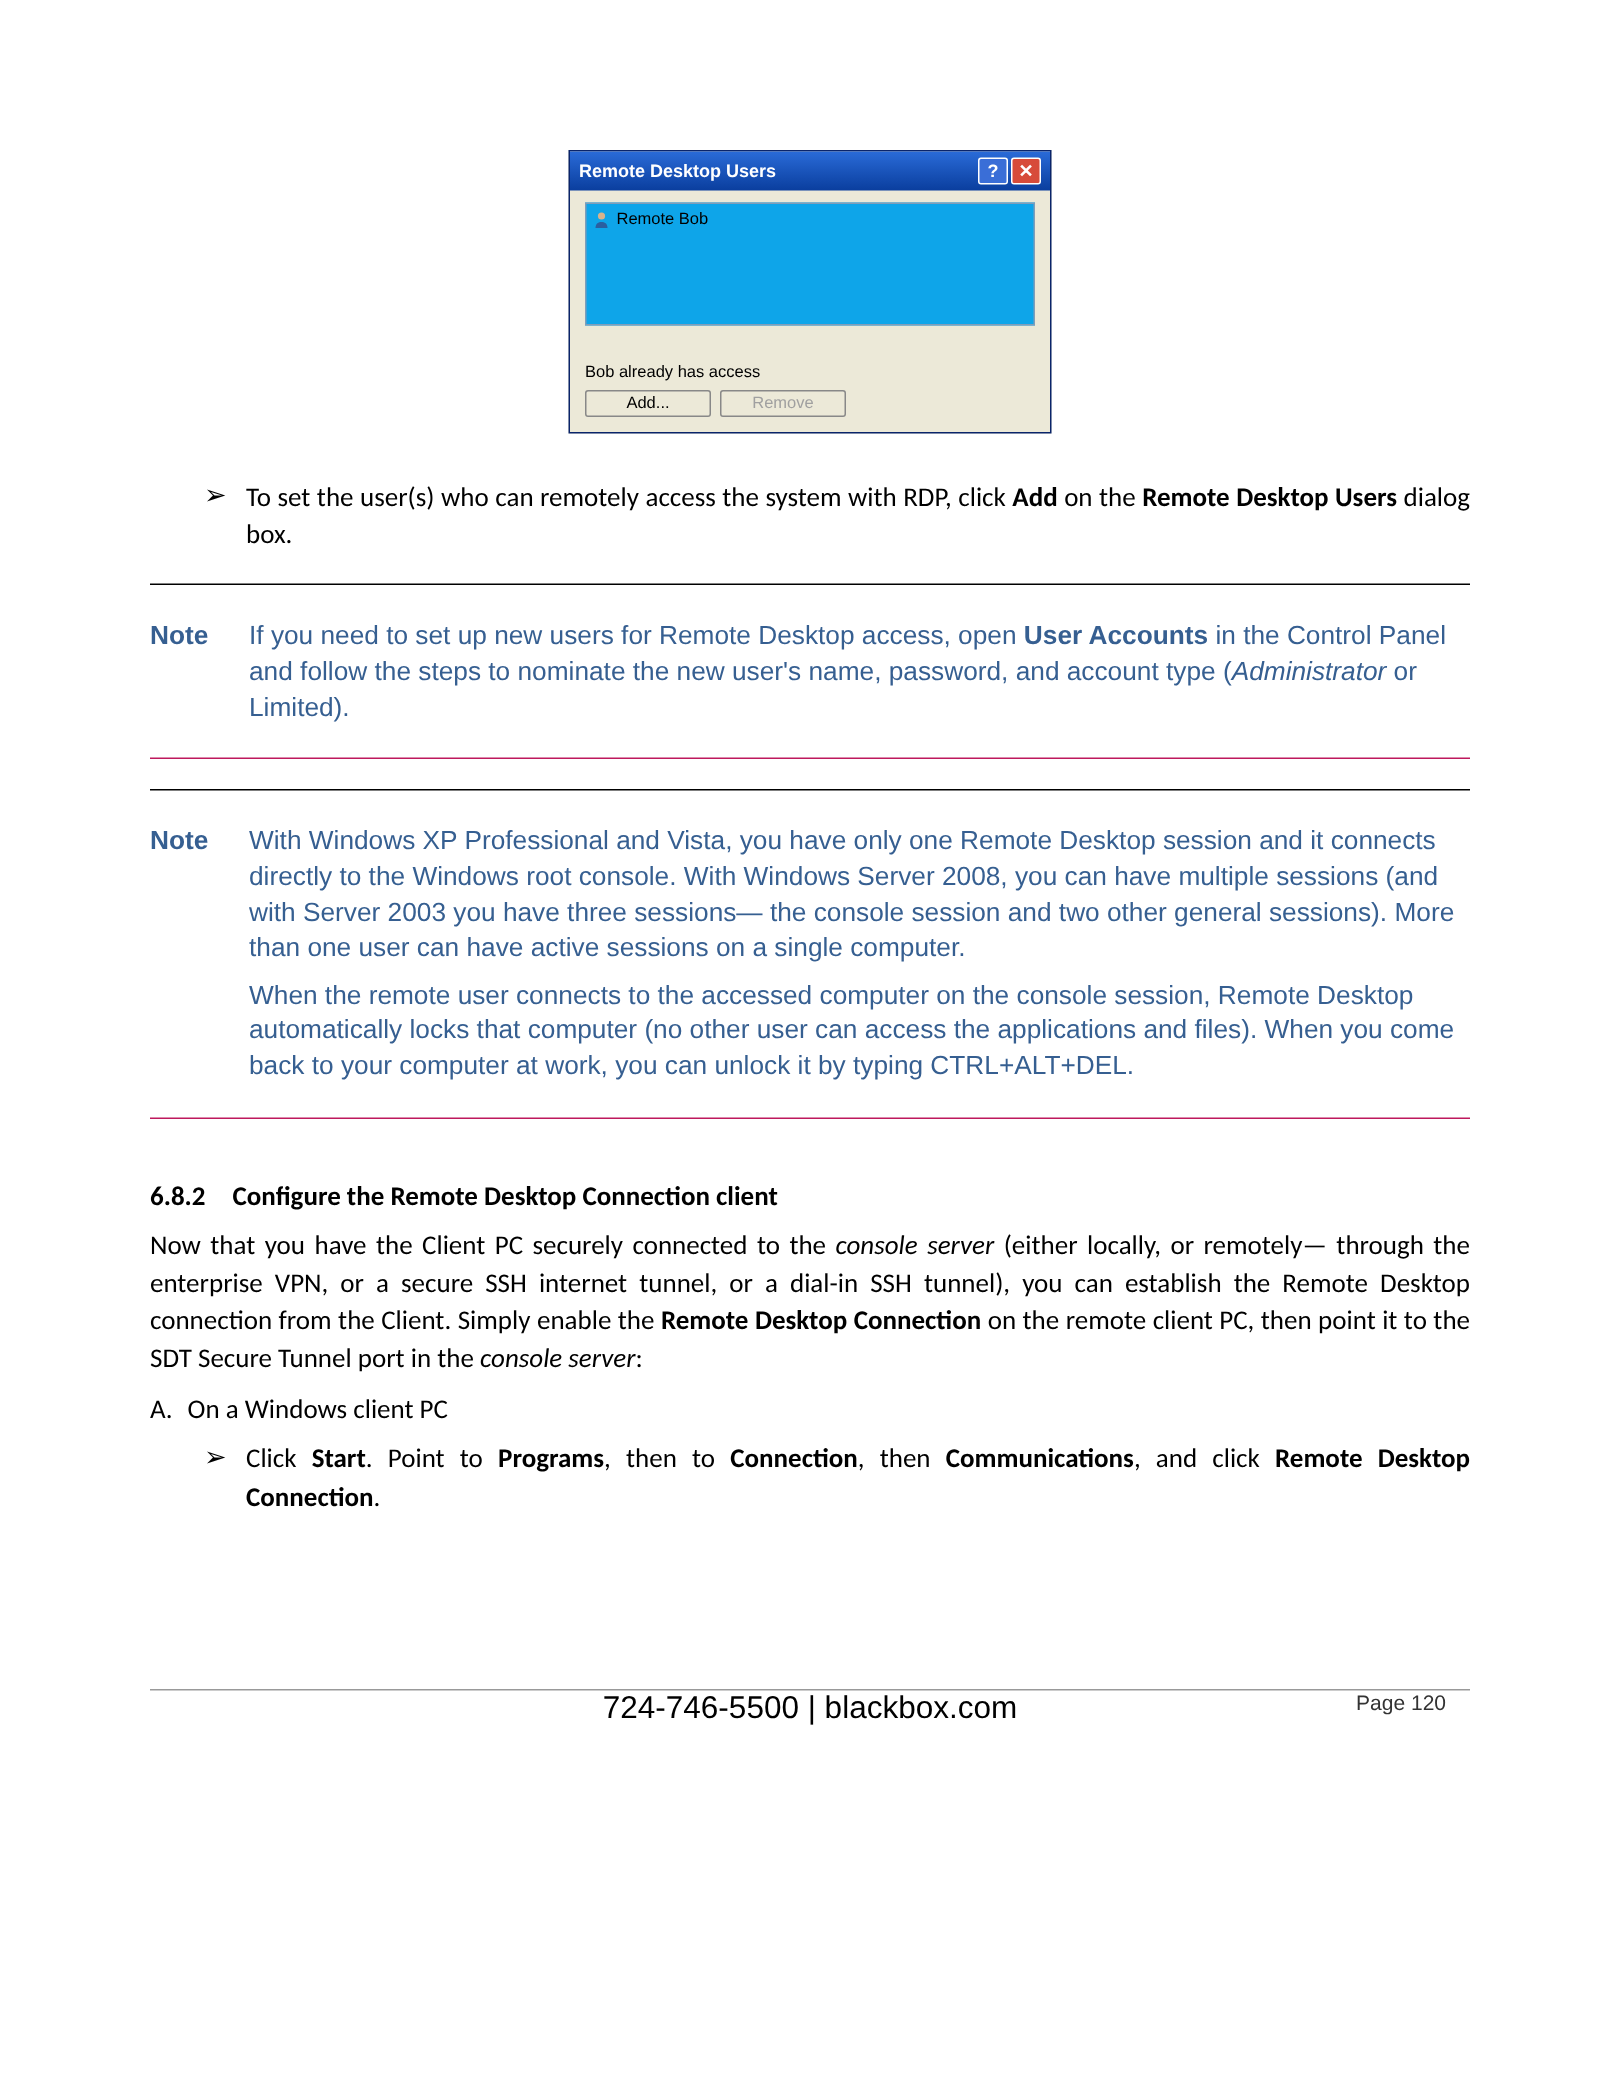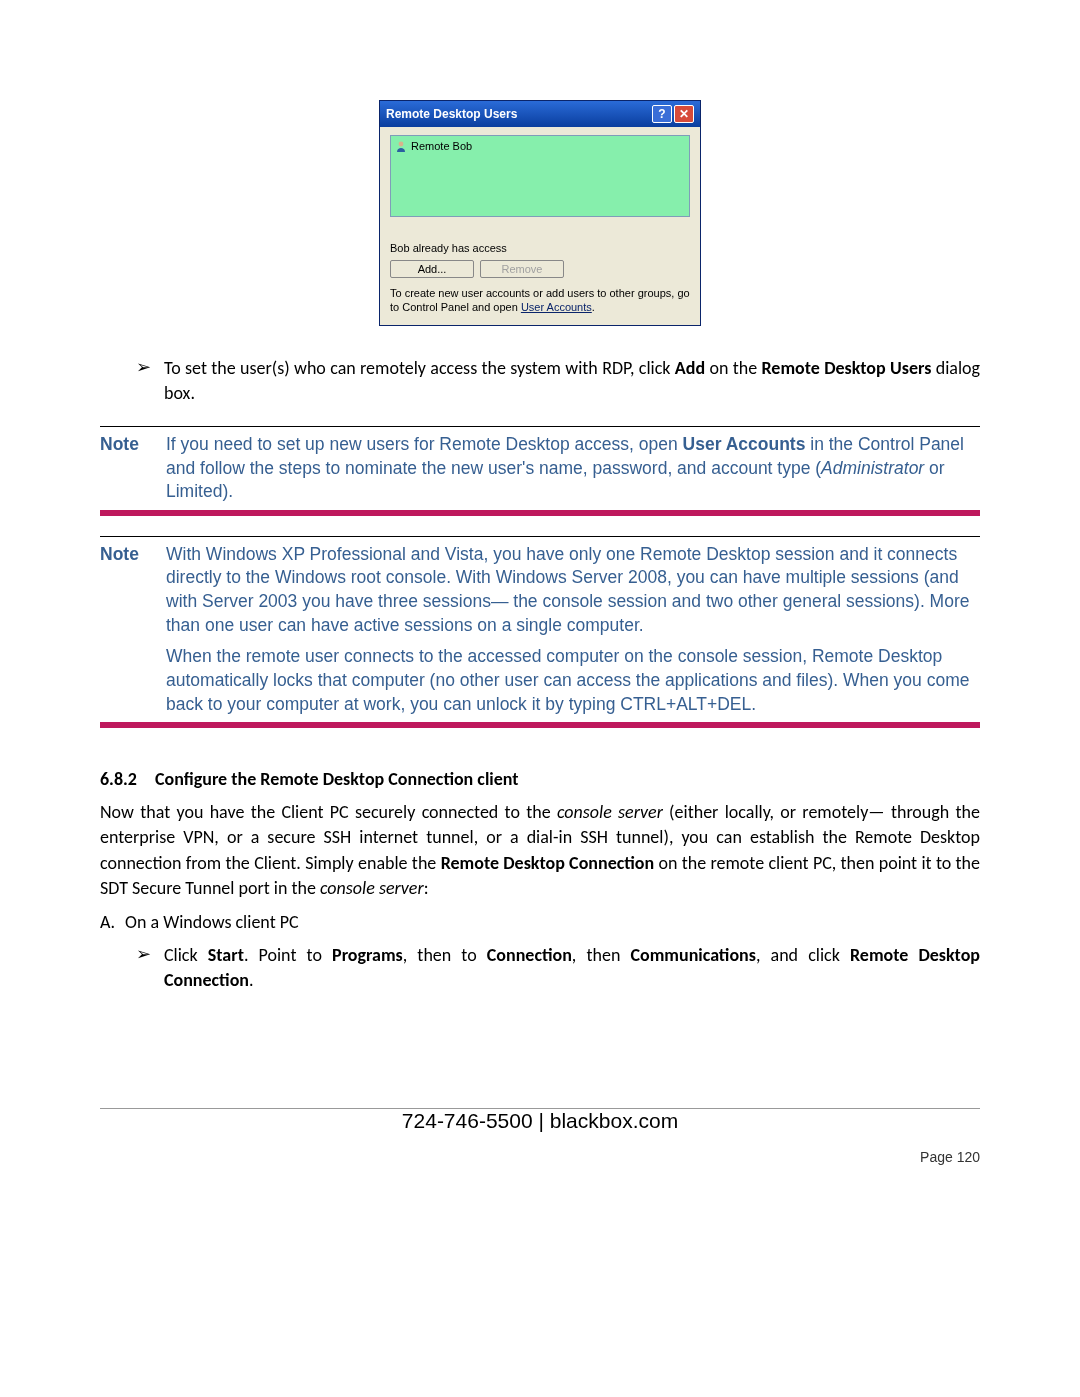--- a/index.html
+++ b/index.html
@@ -47,21 +47,21 @@
     color: #fff;
     font-size: 12px;
     font-weight: bold;
     display: flex; align-items: center; justify-content: center;
     line-height: 1;
   }
   .tb-btn.help { background: #3a6ed7; }
   .dialog-body { padding: 8px 10px 10px 10px; }
   .dialog-desc { margin-bottom: 6px; line-height: 1.3; }
   .listbox {
-    background: #86efac;
+    background: #0ea5e9;
     border: 1px solid #7f9db9;
     height: 72px;
     padding: 4px;
   }
   .list-item { display: flex; align-items: center; gap: 4px; }
   .user-icon {
     width: 12px; height: 12px;
     display: inline-block;
   }
   .status-line { margin-top: 25px; }
@@ -89,22 +89,22 @@
     border-top: 1px solid #d4d0c8;
   }
 
   .bullet-block { margin: 10px 0 20px 36px; font-size: 18px; }
   .bullet-row { display: flex; align-items: flex-start; gap: 8px; margin-bottom: 4px; }
   .arrow { font-size: 18px; color: #000; flex: 0 0 20px; }
   .bullet-text { flex: 1; text-align: justify; line-height: 1.4; }
 
   .note-box {
     border-top: 1px solid #000;
-    border-bottom: 6px solid #be185d;
-    padding: 6px 0;
+    border-bottom: 1px solid #be185d;
+    padding: 22px 0;
     margin: 14px 0 20px 0;
     display: flex;
     font-family: Arial, sans-serif;
     font-size: 17.5px;
     color: #365f91;
     line-height: 1.35;
   }
   .note-label {
     font-weight: bold;
     width: 60px;
@@ -133,21 +133,21 @@
     margin-top: 115px;
     padding-top: 0;
     display: flex;
     justify-content: center;
     align-items: baseline;
     font-family: Arial, sans-serif;
     color: #333;
     position: relative;
   }
   .footer-center { font-size: 21px; color: #000; }
-  .footer-page { position: absolute; right: 0; font-size: 14px; margin-top: 40px; }
+  .footer-page { position: absolute; right: 16px; font-size: 14px; }
 </style>
 </head>
 <body>
 
 <div class="page">
 
   <div class="dialog-wrap">
     <div class="dialog">
       <div class="titlebar">
         <span>Remote Desktop Users</span>
@@ -166,23 +166,20 @@
                 </svg>
             </span>
             <span>Remote Bob</span>
           </div>
         </div>
         <div class="status-line">Bob already has access</div>
         <div class="btn-row">
           <span class="xp-btn">Add...</span>
           <span class="xp-btn disabled">Remove</span>
         </div>
-        <div class="dialog-note">
-          <span>To create new user accounts or add users to other groups, go to Control Panel and open </span><span class="dialog-link">User Accounts</span><span>.</span>
-        </div>
       </div>
     </div>
   </div>
 
   <div class="bullet-block">
     <div class="bullet-row">
       <div class="arrow">➢</div>
       <div class="bullet-text">
         <span>To set the user(s) who can remotely access the system with RDP, click </span><b>Add</b><span> on the </span><b>Remote Desktop Users</b><span> dialog box.</span>
       </div>

